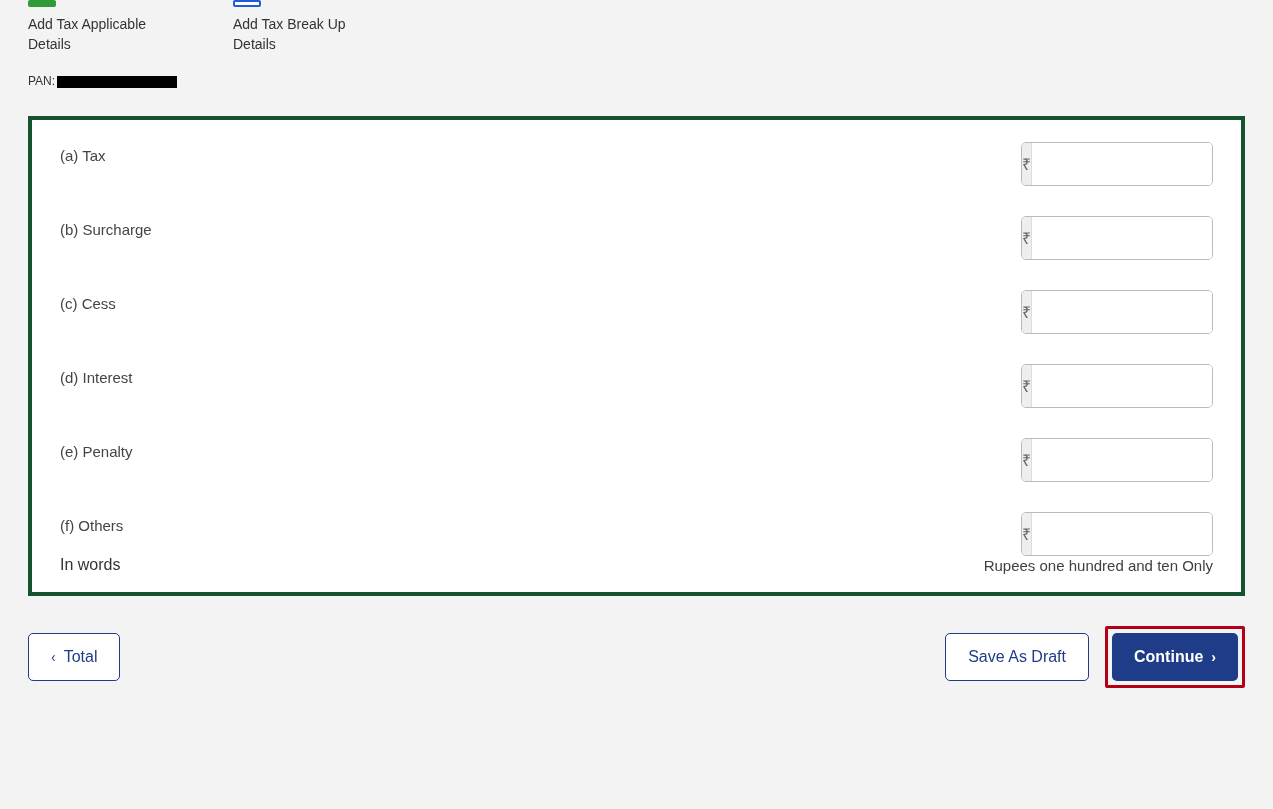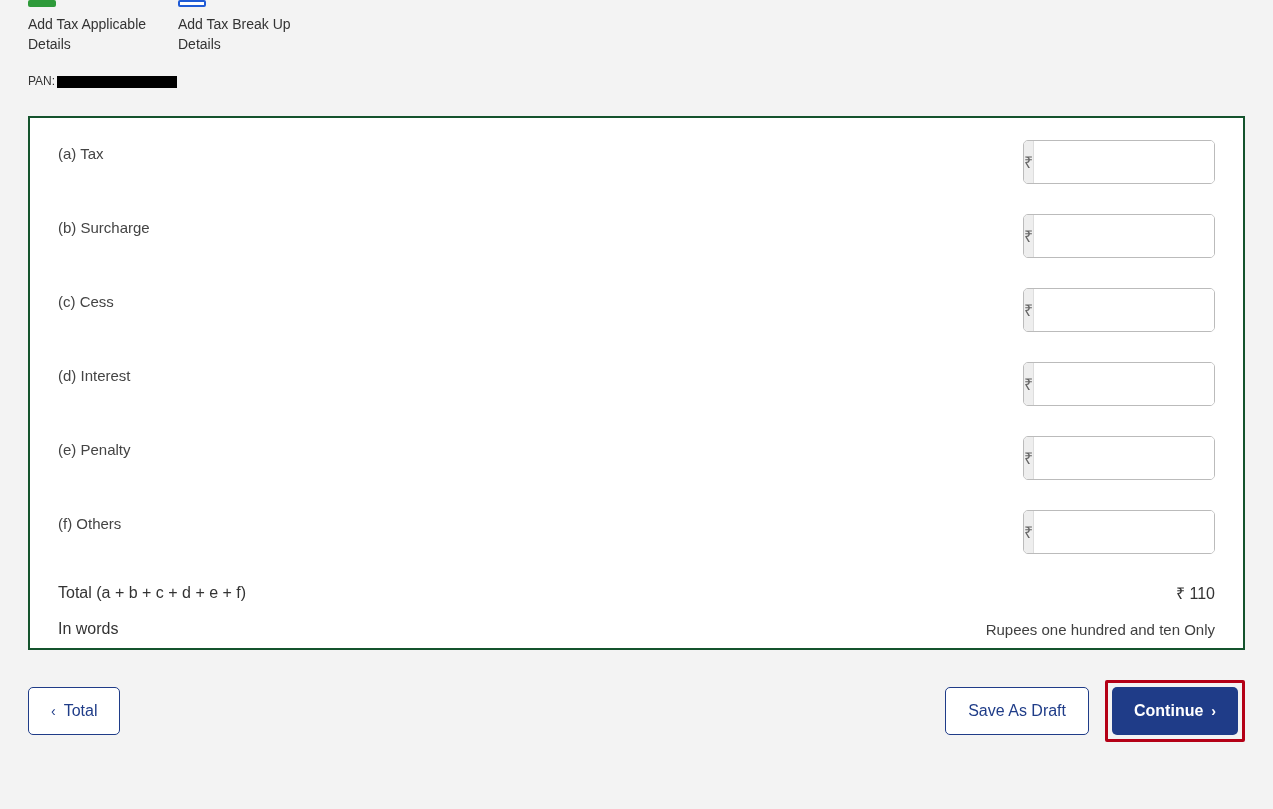--- a/index.html
+++ b/index.html
@@ -1,31 +1,31 @@
 <!DOCTYPE html>
 <html><head>
   <meta charset="utf-8">
   <style>
     * { box-sizing: border-box; margin: 0; padding: 0; }
     body { font-family: Arial, Helvetica, sans-serif; background: #f3f3f3; width: 1273px; height: 809px; overflow: hidden; }
     .container { padding: 0 28px 28px 28px; }
-    .steps { display: flex; padding-top: 0; margin-bottom: 20px; }
+    .steps { display: flex; gap: 55px; padding-top: 0; margin-bottom: 20px; }
     .step { width: 150px; }
     .step-box { width: 28px; height: 7px; border-radius: 2px; margin-bottom: 8px; }
     .step-box.green { background: #2e9a3a; }
     .step-box.blue { background: #fff; border: 2px solid #1f5bd6; }
     .step-box.gray { background: #fff; border: 1px solid #ccc; }
     .step-label { font-size: 14px; color: #333; line-height: 1.4; }
     .step.disabled .step-label { color: #aaa; }
     .page-title { font-size: 32px; font-weight: 600; color: #222; margin-bottom: 8px; }
     .pan-row { font-size: 12px; color: #333; margin-bottom: 28px; }
     .pan-row .redacted { display: inline-block; width: 120px; height: 12px; background: #000; vertical-align: middle; margin-left: 2px; }
     .mandatory-note { text-align: right; font-size: 14px; color: #555; margin-bottom: 8px; }
     .mandatory-note .star { color: #d33; }
-    .form-panel { background: #fff; border: 2px solid #14532d; padding: 22px 28px 10px 28px; }
+    .form-panel { background: #fff; border: 4px solid #14532d; padding: 22px 28px 18px 28px; }
     .form-row { display: flex; justify-content: space-between; align-items: flex-start; margin-bottom: 30px; }
     .form-row:last-of-type { margin-bottom: 0; }
     .row-label { font-size: 15px; color: #444; padding-top: 5px; }
     .money-input { display: flex; border: 1px solid #bbb; border-radius: 5px; overflow: hidden; width: 192px; height: 44px; }
     .money-input .sym { width: 40px; background: #eee; display: flex; align-items: center; justify-content: center; color: #666; font-size: 16px; border-right: 1px solid #ddd; }
     .money-input input { flex: 1; border: none; outline: none; text-align: right; padding: 0 14px; font-size: 16px; color: #333; }
     .total-row { display: flex; justify-content: space-between; align-items: center; margin-top: 28px; margin-bottom: 16px; }
     .total-label, .words-label { font-size: 16px; color: #333; }
     .total-val { font-size: 16px; color: #333; }
     .words-row { display: flex; justify-content: space-between; align-items: center; }
@@ -96,24 +96,20 @@
       </div>
     </div>
     <div class="form-row" style="margin-bottom:0;">
       <div class="row-label">(f) Others</div>
       <div class="money-input">
         <div class="sym">₹</div>
         <input type="text" value="0" style="">
       </div>
     </div>
 
-    <div class="total-row">
-      <div class="total-label">Total (a + b + c + d + e + f)</div>
-      <div class="total-val">₹ 110</div>
-    </div>
     <div class="words-row">
       <div class="words-label">In words</div>
       <div class="words-val">Rupees one hundred and ten Only</div>
     </div>
   </div>
 
   <div class="actions">
     <button class="btn btn-back">
       <span class="chev">‹</span>
       <span>Total</span>

